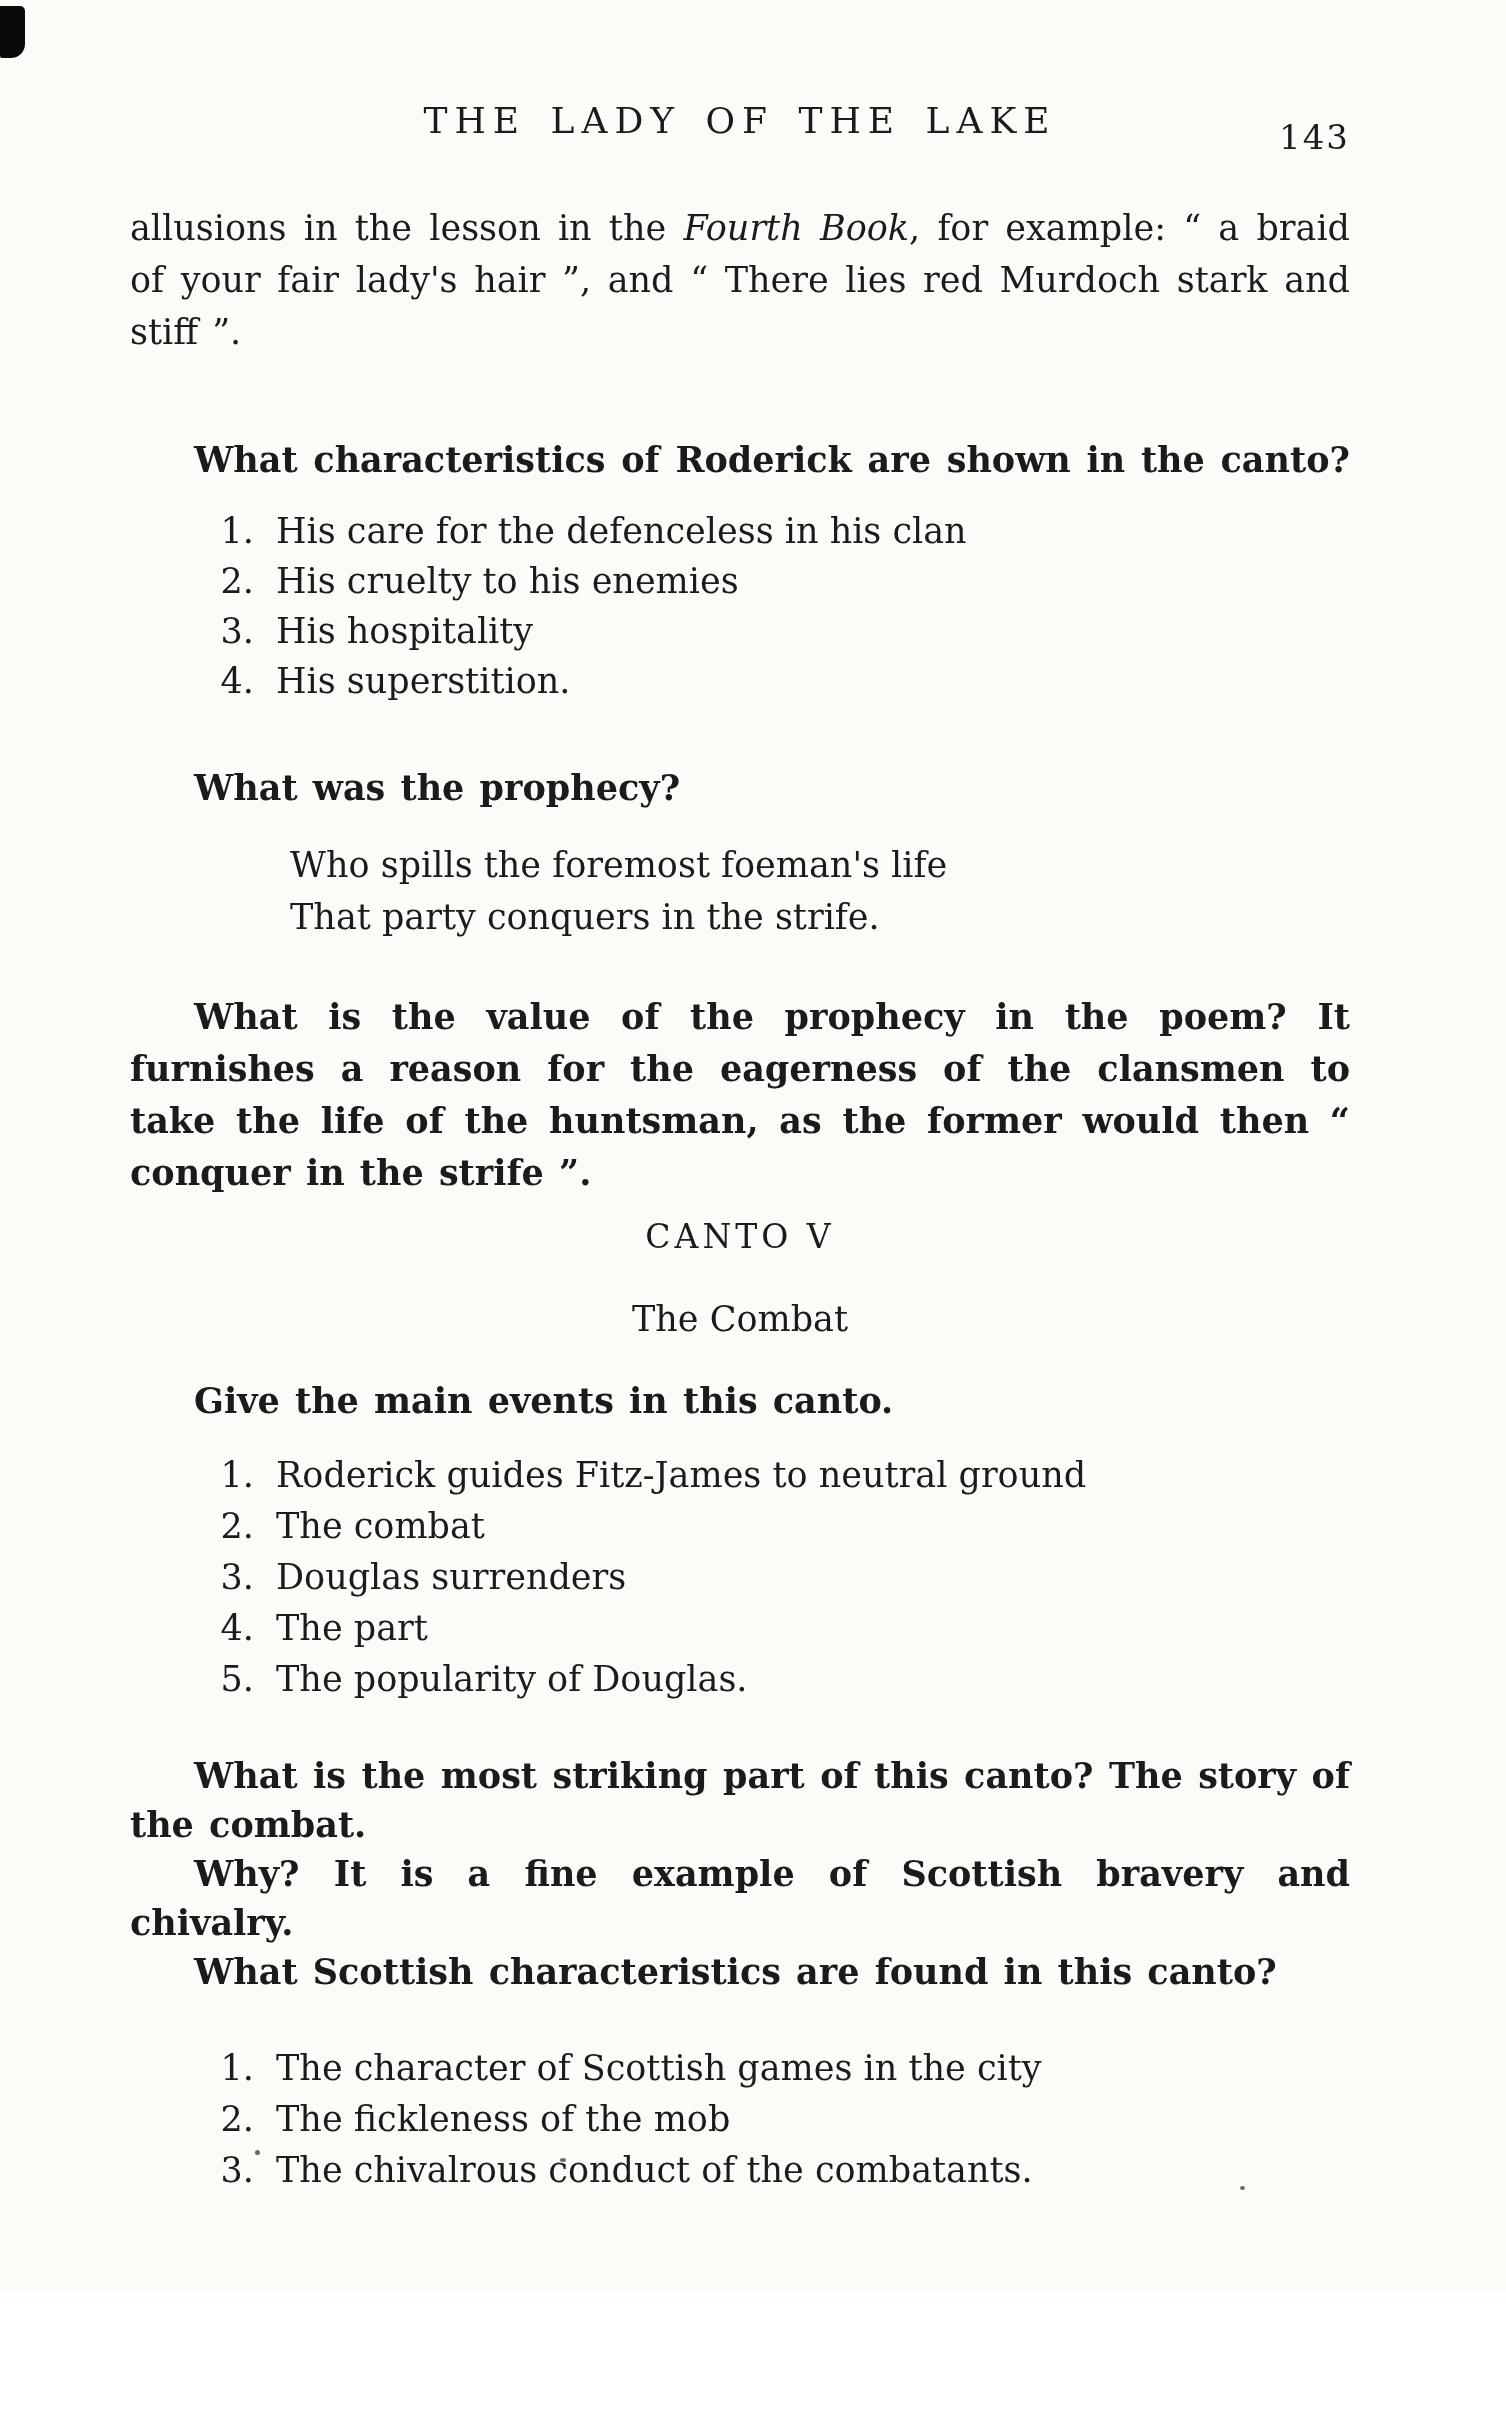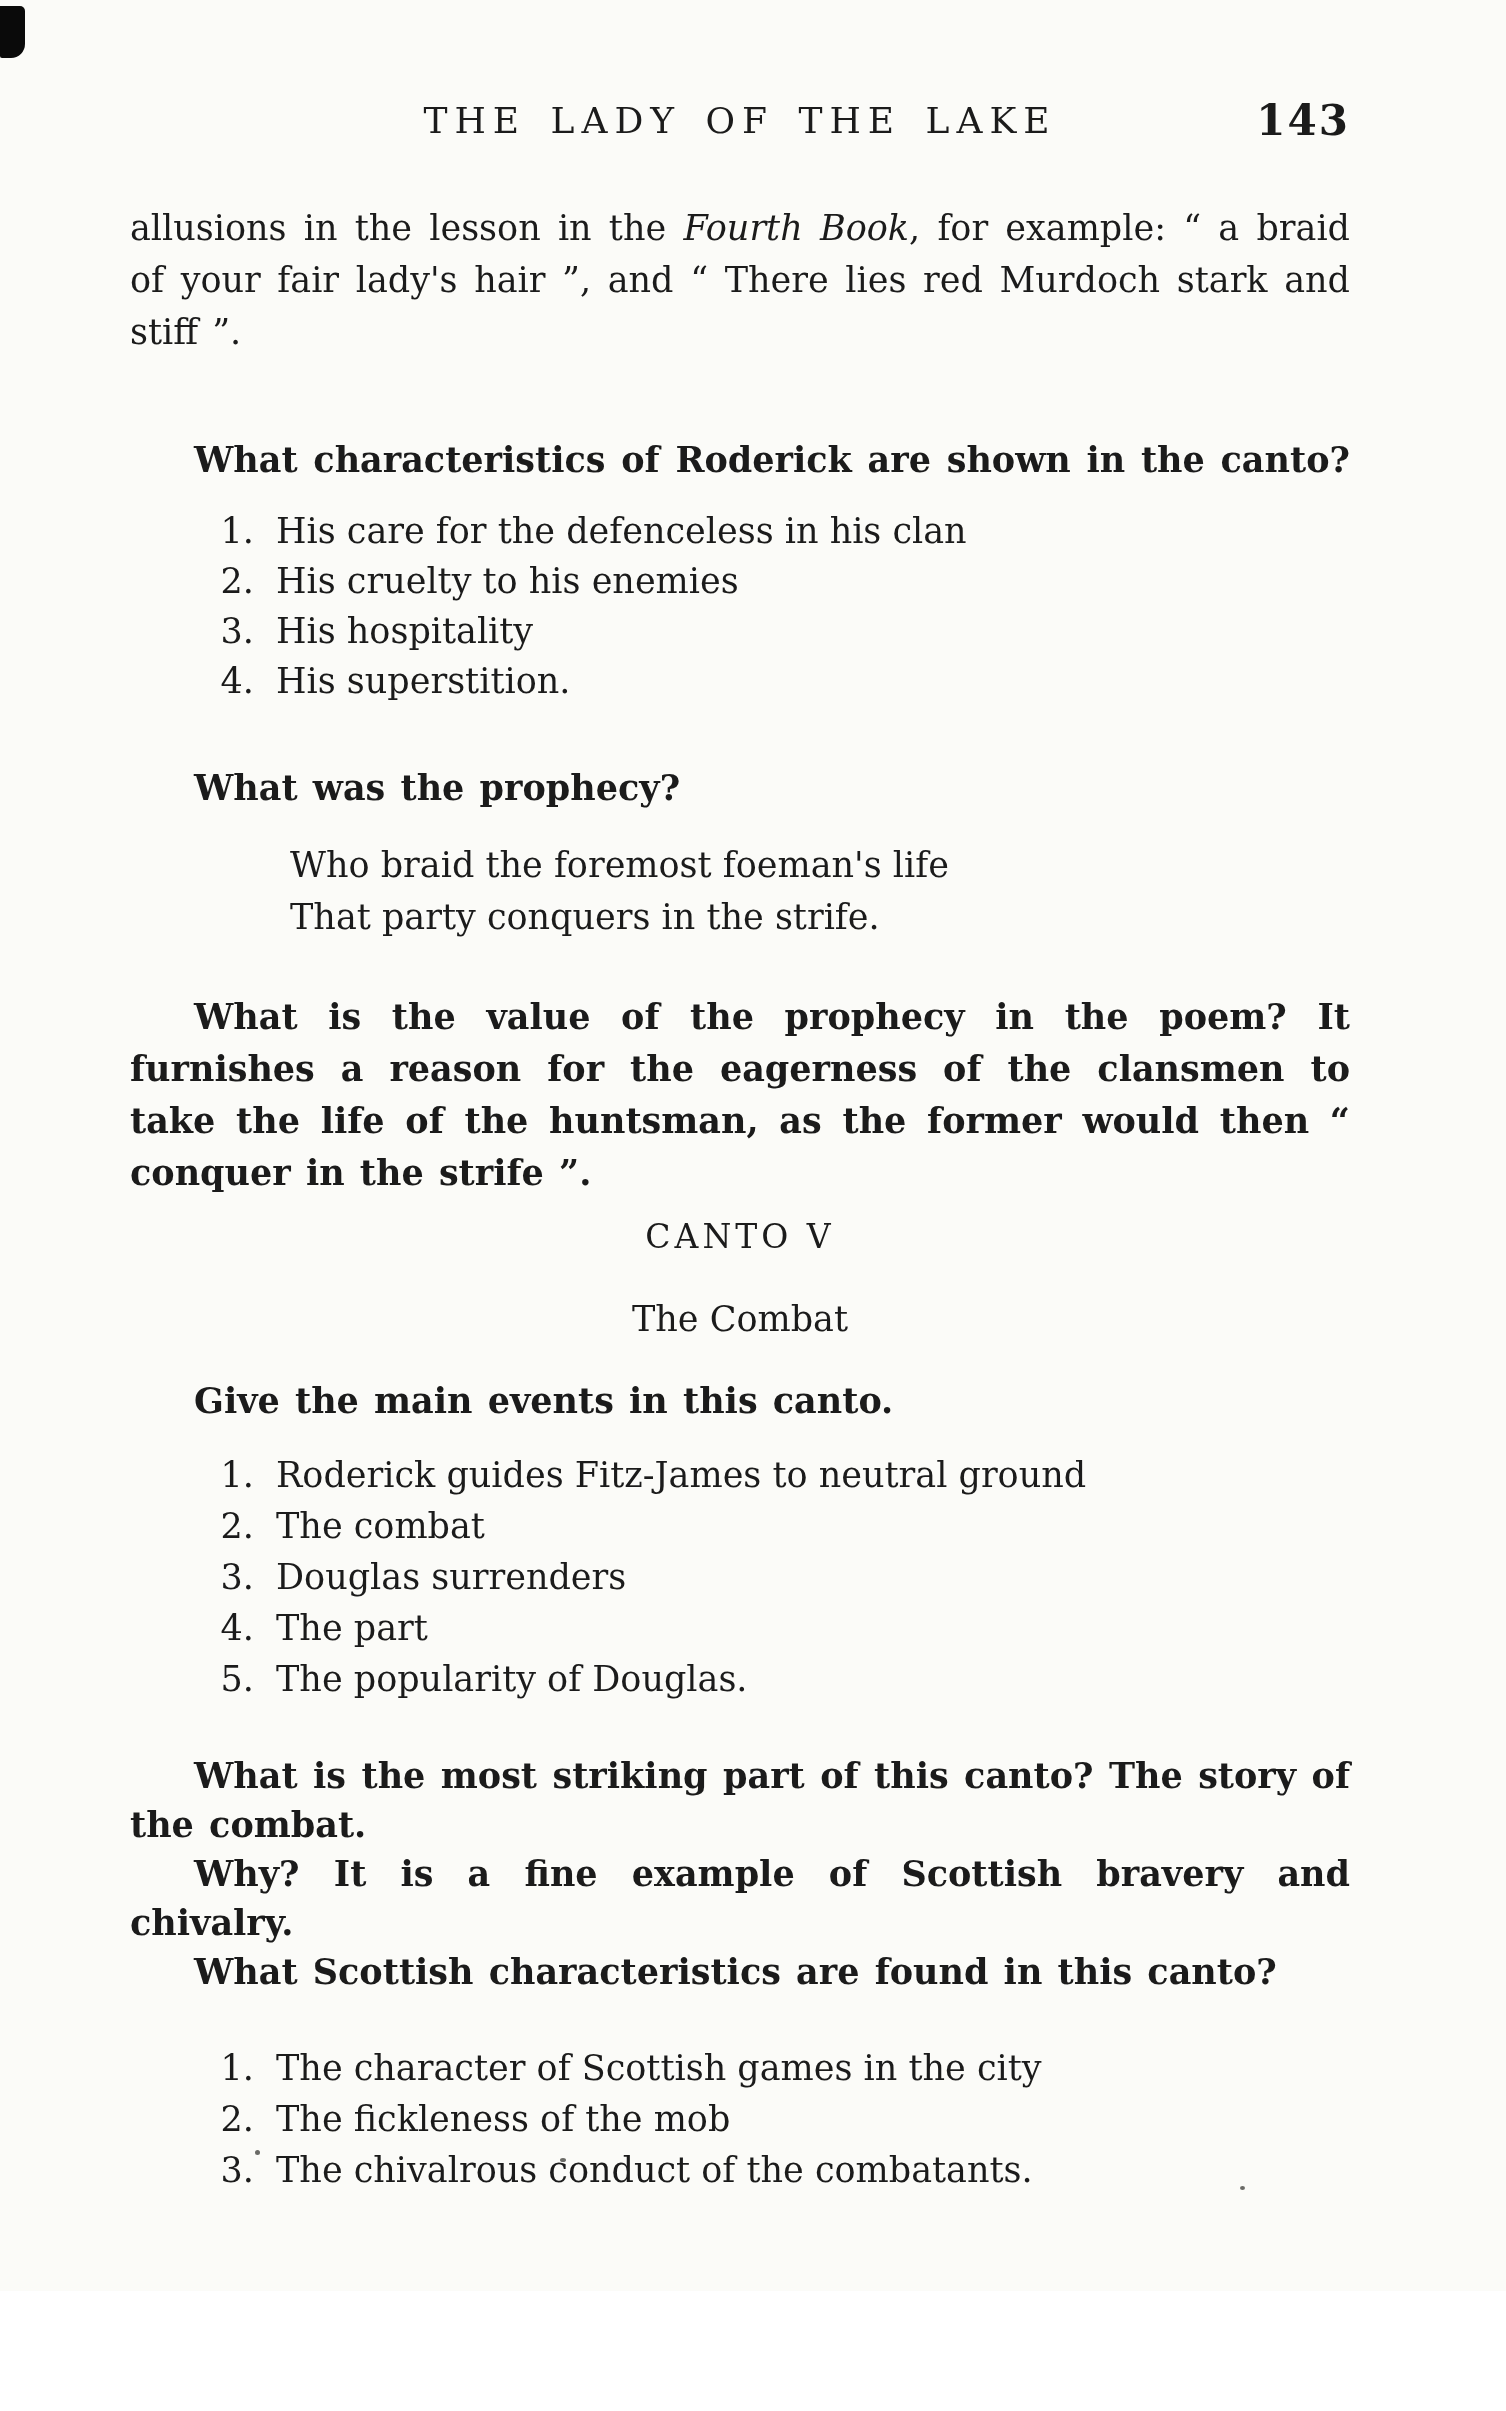--- a/index.html
+++ b/index.html
@@ -28,24 +28,23 @@
     line-height: 52px;
   }
   .running-title {
     font-size: 36px;
     letter-spacing: 7px;
     word-spacing: 6px;
   }
   .page-num {
     position: absolute;
     right: 0;
-    top: 0;
-    font-size: 42px;
+    top: 16px;
+    font-size: 34px;
     letter-spacing: 2px;
-    font-weight: bold;
   }
 
   
   .para {
     margin: 0;
     line-height: 52px;
     text-align: justify;
     word-spacing: 3px;
   }
   .indent { text-indent: 64px; font-weight: bold; }
@@ -153,21 +152,21 @@
     </div>
     <div class="list-item">
       <span class="list-num">4.</span>
       <span class="list-text">His superstition.</span>
     </div>
   </div>
 
   <p class="para indent b-q2">What was the prophecy?</p>
 
   <div class="verse b-verse">
-    <div>Who braid the foremost foeman's life</div>
+    <div>Who spills the foremost foeman's life</div>
     <div>That party conquers in the strife.</div>
   </div>
 
   <p class="para indent b-para2">What is the value of the prophecy in the poem? It furnishes a reason for the eagerness of the clansmen to take the life of the huntsman, as the former would then “ conquer in the strife ”.</p>
 
   <div class="canto-heading b-canto">CANTO V</div>
 
   <div class="canto-subheading b-combat">The Combat</div>
 
   <p class="para indent b-q3">Give the main events in this canto.</p>

